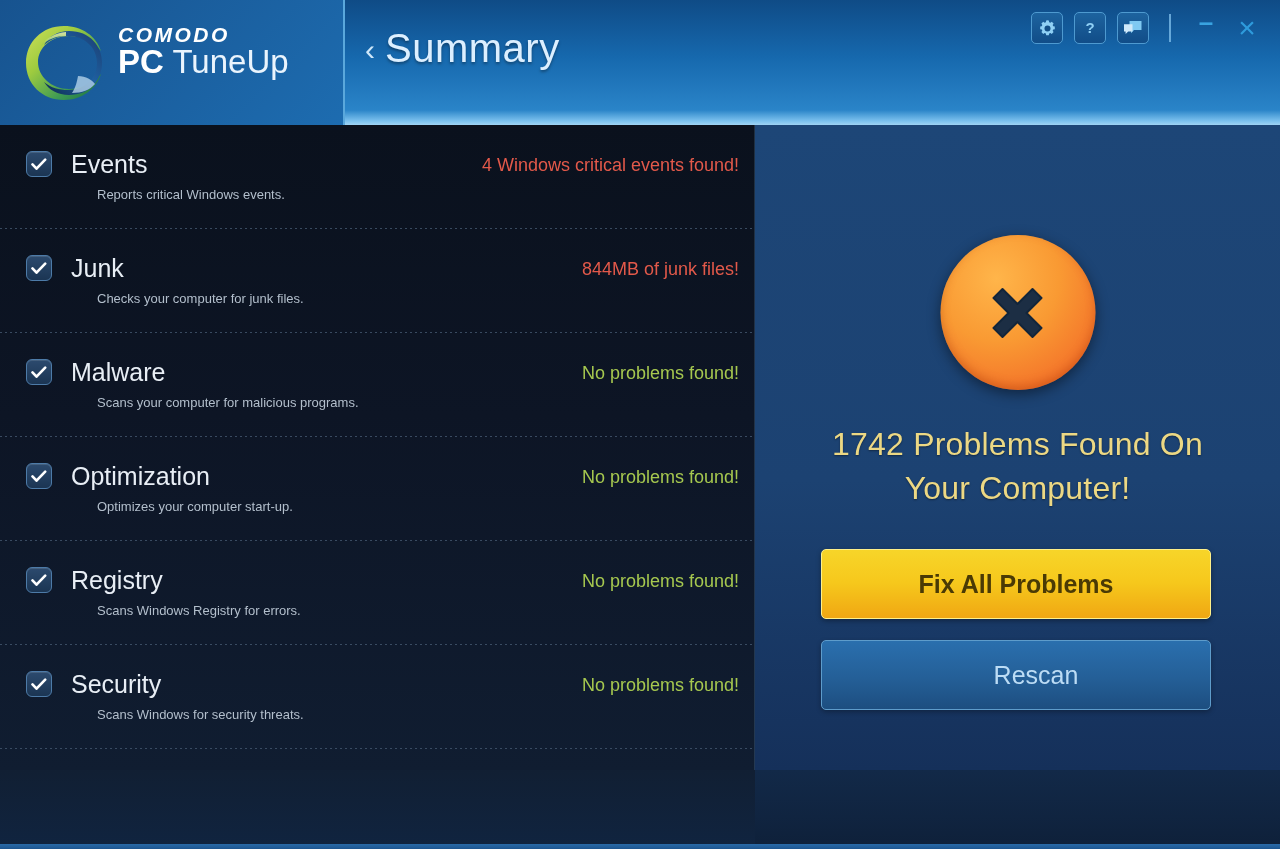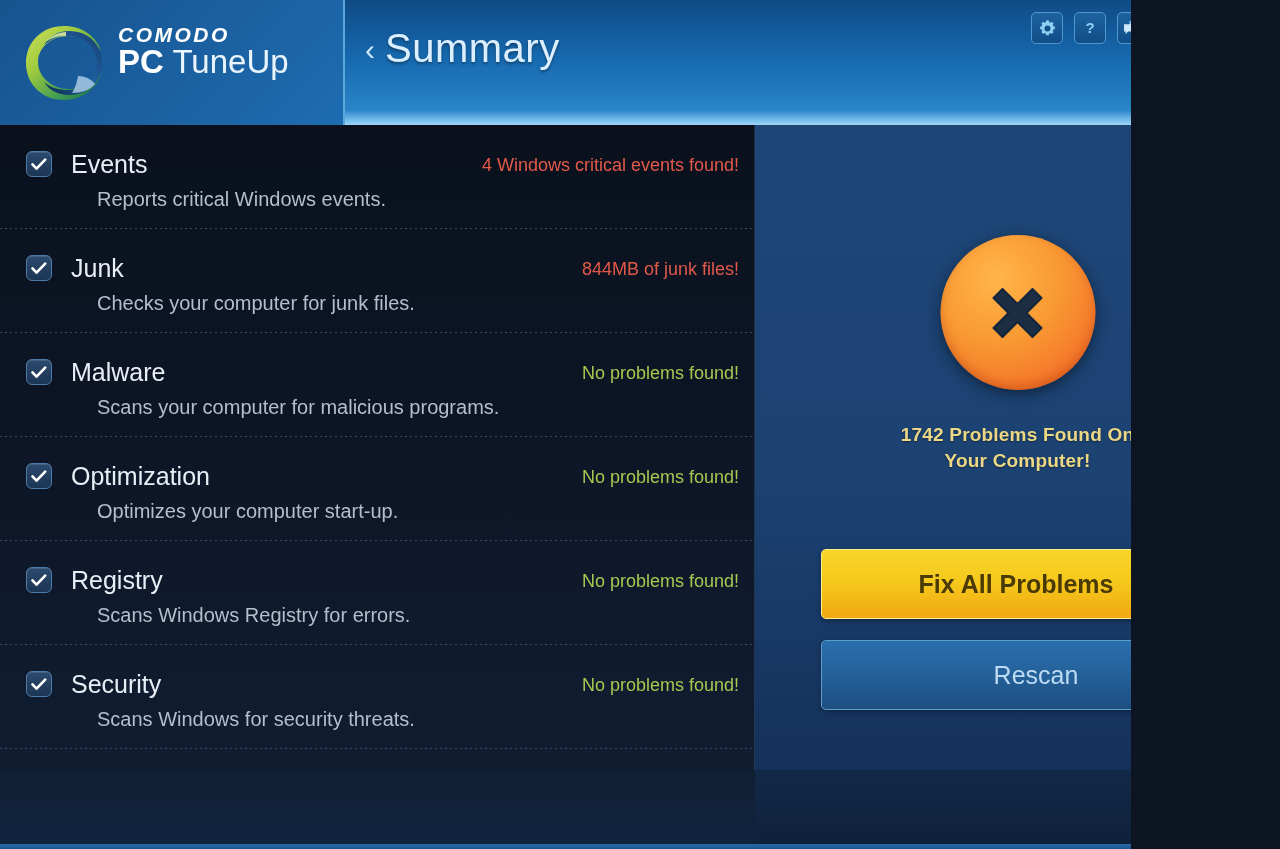--- a/index.html
+++ b/index.html
@@ -2,21 +2,21 @@
 <html><head>
 <meta charset="utf-8">
 <style>
   * { margin:0; padding:0; box-sizing:border-box; }
   html,body { width:1280px; height:849px; overflow:hidden; }
   body {
     font-family: "Liberation Sans", sans-serif;
     background:#0d1523;
     -webkit-font-smoothing:antialiased;
   }
-  .app { position:relative; width:1131px; height:849px; overflow:hidden; }
+  .app { position:relative; width:1280px; height:849px; overflow:hidden; }
 
   
   .header {
     position:absolute; left:0; top:0; width:1280px; height:125px;
     background:linear-gradient(180deg,#0f4b86 0%,#1668ad 45%,#2a84c8 88%,#7ec3ef 97%,#9fd4f4 100%);
   }
   .header-brand {
     position:absolute; left:0; top:0; width:345px; height:125px;
     background:linear-gradient(135deg,#17538f 0%,#1a5d9c 40%,#1d6cb0 100%);
     border-right:2px solid #5aa8dc;
@@ -81,21 +81,21 @@
     border:1px solid #4d7ba8; display:flex; align-items:center; justify-content:center;
     flex:0 0 auto; cursor:pointer;
     box-shadow:inset 0 1px 0 rgba(255,255,255,.12);
   }
   .chk svg { display:block; }
   .item-name {
     font-size:25px; color:#e8eef5; margin-left:19px; font-weight:400; line-height:1;
     white-space:nowrap;
   }
   .item-desc {
-    font-size:20px; color:#b3bfcc; margin:10px 0 0 71px; line-height:1.2; white-space:nowrap;
+    font-size:13px; color:#b3bfcc; margin:10px 0 0 71px; line-height:1.2; white-space:nowrap;
   }
   .item-status {
     position:absolute; right:16px; top:30px; font-size:18px; white-space:nowrap; font-weight:400;
   }
   .status-bad  { color:#e2594a; }
   .status-good { color:#a6c84f; }
 
   
   .right-panel {
     position:absolute; left:755px; top:125px; width:525px; height:645px;
@@ -105,23 +105,22 @@
     position:absolute; left:50%; top:110px; transform:translateX(-50%);
     width:155px; height:155px; border-radius:50%;
     background:radial-gradient(circle at 36% 28%,#ffb54a 0%,#f99a33 42%,#f4742a 78%,#e8601f 100%);
     box-shadow:0 4px 14px rgba(0,0,0,.45), inset 0 -4px 10px rgba(160,50,0,.35);
     display:flex; align-items:center; justify-content:center;
   }
   .status-badge-big svg { display:block; }
 
   .problems-text {
     position:absolute; left:0; top:297px; width:525px; text-align:center;
-    font-size:19px; color:#ecd884; line-height:1.38; letter-spacing:.2px;
+    font-size:32px; color:#ecd884; line-height:1.38; letter-spacing:.2px;
     text-shadow:0 1px 2px rgba(0,0,0,.4);
-    font-weight:bold;
   }
 
   .btn {
     position:absolute; left:66px; width:390px; height:70px; border-radius:5px;
     display:flex; align-items:center; justify-content:center; cursor:pointer;
     font-size:25px;
   }
   .btn-fix {
     top:424px;
     background:linear-gradient(180deg,#f7d529 0%,#f6c81c 48%,#f0a713 100%);

